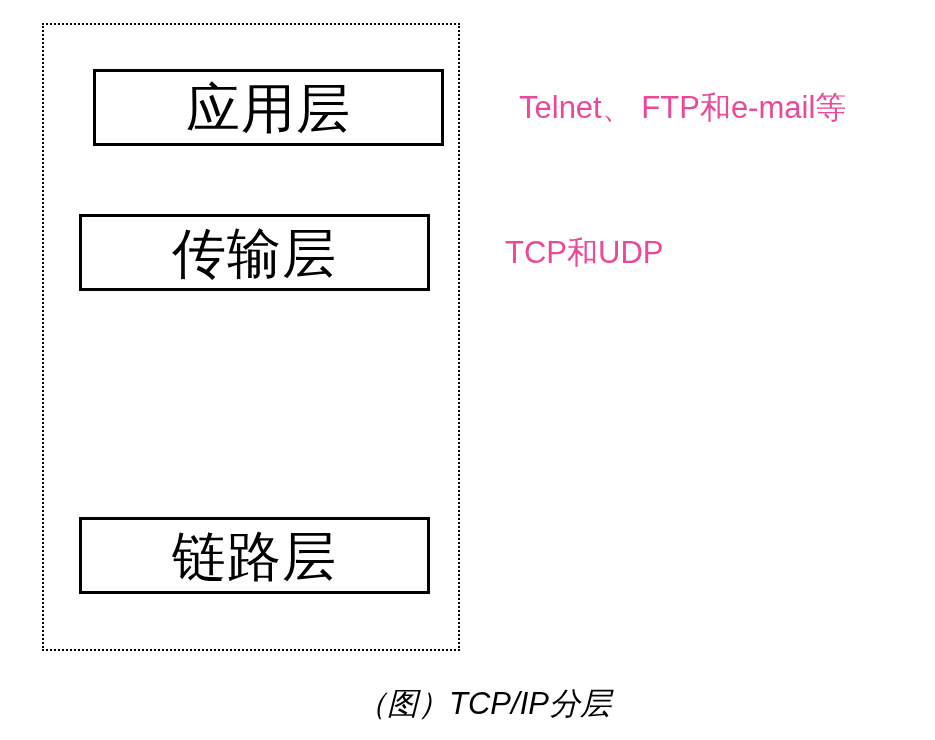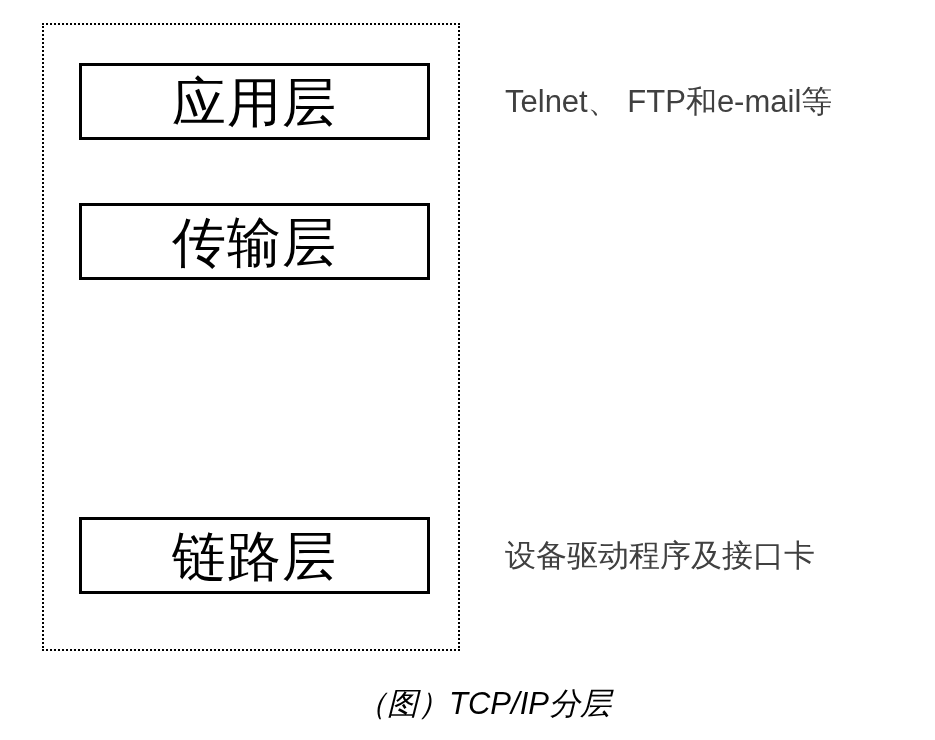--- a/index.html
+++ b/index.html
@@ -33,34 +33,34 @@
     align-items: center;
     justify-content: center;
   }
   .layer-label {
     font-size: 54px;
     line-height: 1;
     letter-spacing: 1px;
     color: #000000;
     white-space: nowrap;
   }
-  .pos-0 { top: 63px; }
-  .pos-1 { top: 203px; }
+  .pos-0 { top: 69px; margin-left: 14px; }
+  .pos-1 { top: 214px; }
   .pos-2 { top: 366px; }
   .pos-3 { top: 517px; }
   
   .layer-desc {
     position: absolute;
     left: 505px;
     height: 77px;
     display: flex;
     align-items: center;
     font-size: 31px;
     line-height: 1.2;
-    color: #404040;
+    color: #ec4899;
     white-space: nowrap;
   }
   
   .figure-caption {
     position: absolute;
     top: 683px;
     left: 0;
     width: 935px;
     text-align: center;
     font-size: 31px;
@@ -83,17 +83,17 @@
     <span class="layer-label">应用层</span>
   </div>
   <div class="layer-box pos-1">
     <span class="layer-label">传输层</span>
   </div>
   <div class="layer-box pos-3">
     <span class="layer-label">链路层</span>
   </div>
 
   <div class="layer-desc pos-0">Telnet、 FTP和e-mail等</div>
-  <div class="layer-desc pos-3">设备驱动程序及接口卡</div>
+  <div class="layer-desc pos-1">TCP和UDP</div>
 
   <div class="figure-caption">（图）TCP/IP分层</div>
 
 </div>
 
 </body></html>

